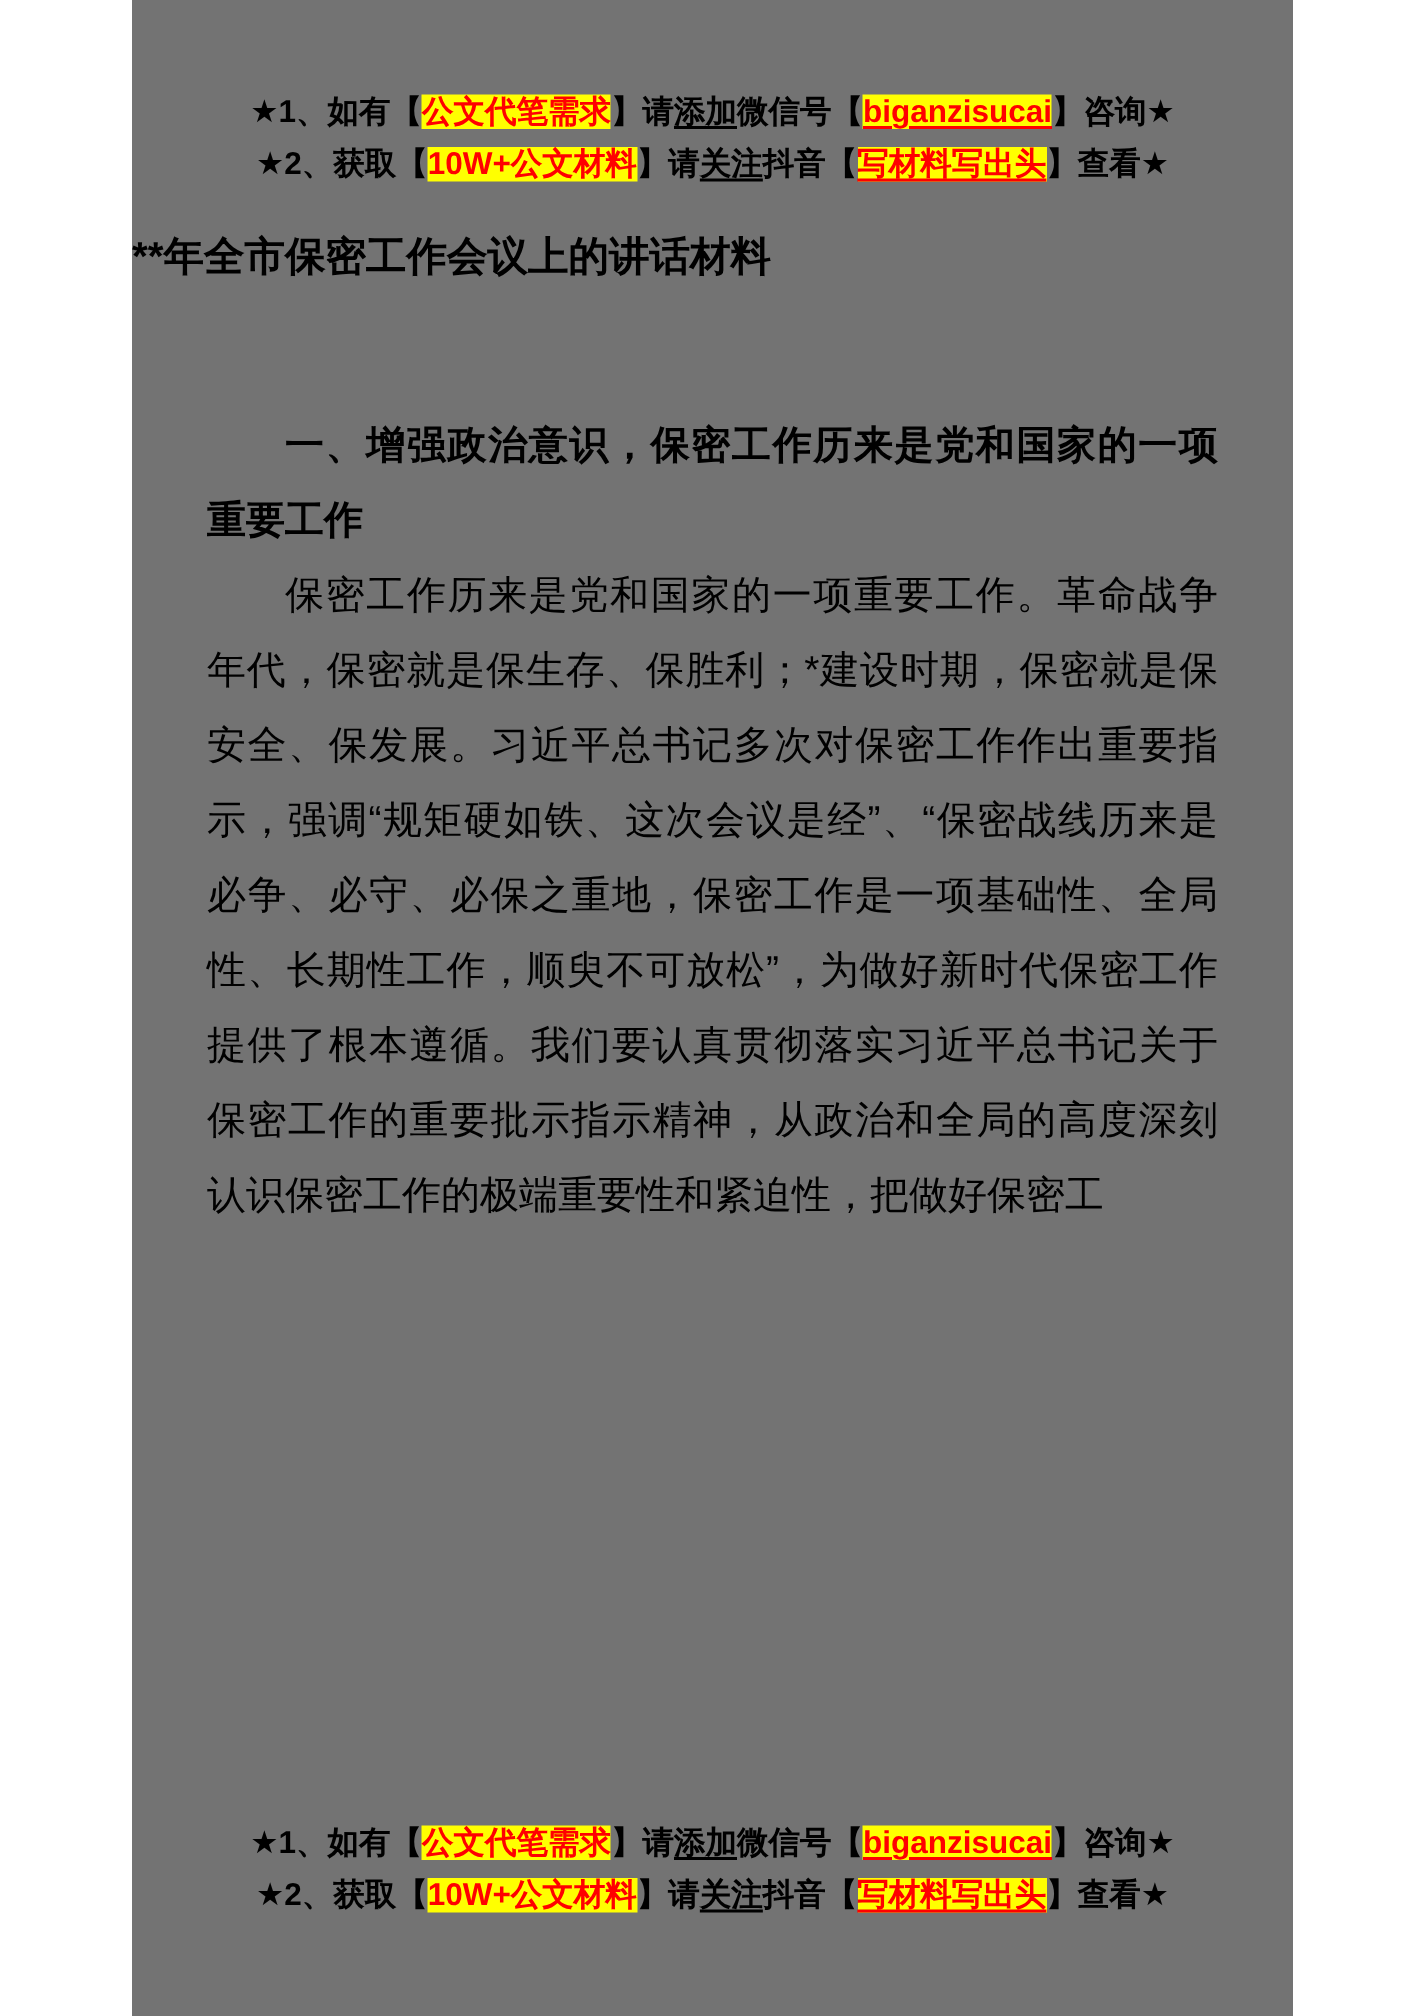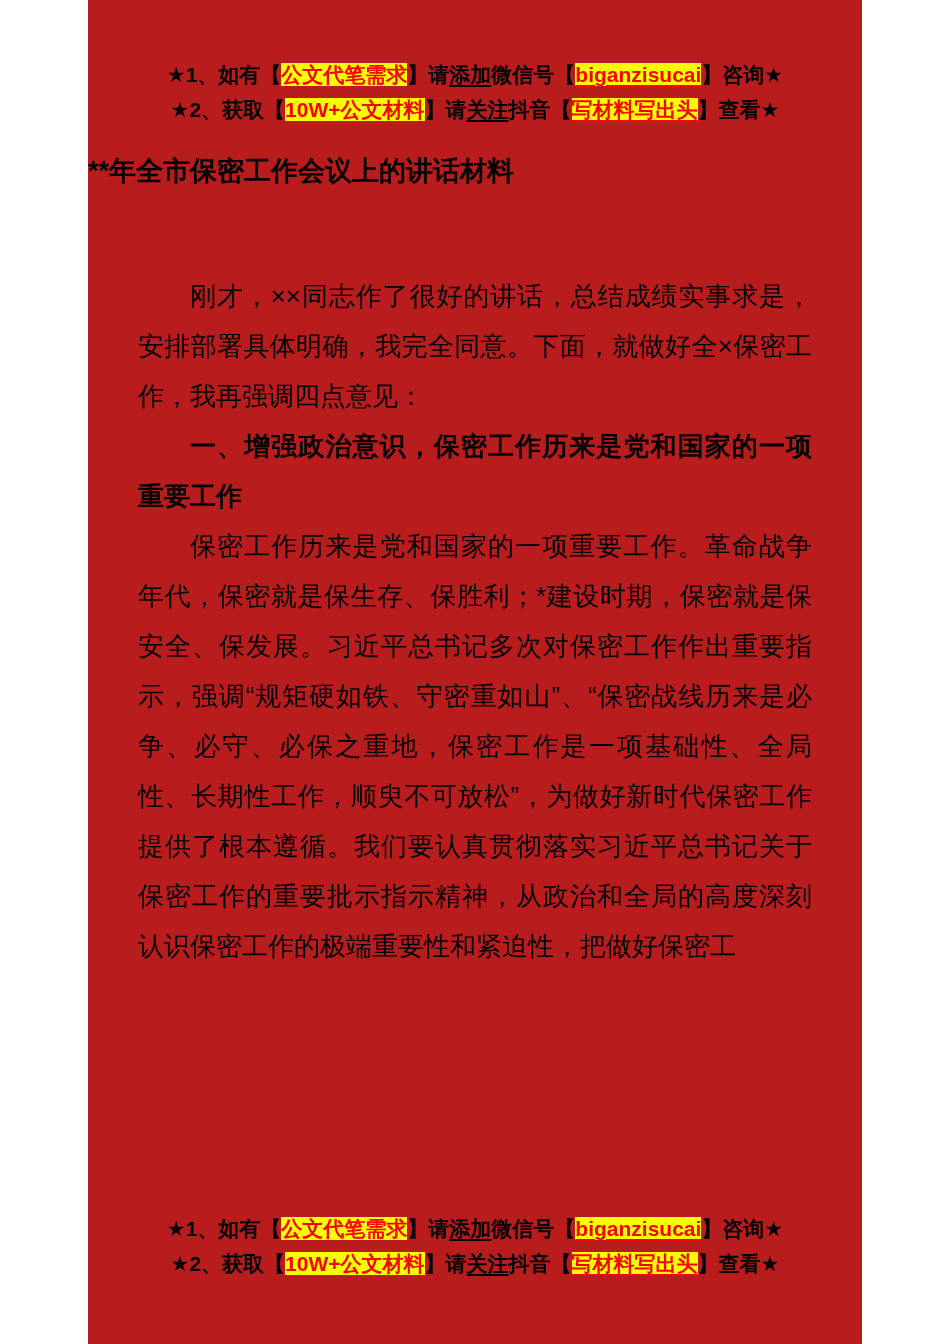--- a/index.html
+++ b/index.html
@@ -1,21 +1,21 @@
 <!DOCTYPE html>
 <html lang="zh"><head>
 <meta charset="utf-8">
 <style>
   html, body { margin: 0; padding: 0; background: #ffffff; }
   .page {
     position: relative;
     width: 774px;
     height: 1344px;
     margin: 0 auto;
-    background: #b91c1c;
+    background: #737373;
     color: #000000;
     font-family: "Liberation Sans", "DejaVu Sans", sans-serif;
     overflow: hidden;
   }
   
   .promo {
     text-align: center;
     font-weight: bold;
     font-size: 21px;
     line-height: 35px;
@@ -54,23 +54,22 @@
       <span>★1、如有【</span><span class="hl">公文代笔需求</span><span>】请</span><span class="u">添加</span><span>微信号【</span><span class="hl u">biganzisucai</span><span>】咨询★</span>
     </div>
     <div>
       <span>★2、获取【</span><span class="hl">10W+公文材料</span><span>】请</span><span class="u">关注</span><span>抖音【</span><span class="hl u">写材料写出头</span><span>】查看★</span>
     </div>
   </div>
 
   <div class="doc-title">**年全市保密工作会议上的讲话材料</div>
 
   <div class="doc-body">
-    <p class="para">刚才，××同志作了很好的讲话，总结成绩实事求是，安排部署具体明确，我完全同意。下面，就做好全×保密工作，我再强调四点意见：</p>
     <p class="para heading">一、增强政治意识，保密工作历来是党和国家的一项重要工作</p>
-    <p class="para">保密工作历来是党和国家的一项重要工作。革命战争年代，保密就是保生存、保胜利；*建设时期，保密就是保安全、保发展。习近平总书记多次对保密工作作出重要指示，强调“规矩硬如铁、守密重如山”、“保密战线历来是必争、必守、必保之重地，保密工作是一项基础性、全局性、长期性工作，顺臾不可放松”，为做好新时代保密工作提供了根本遵循。我们要认真贯彻落实习近平总书记关于保密工作的重要批示指示精神，从政治和全局的高度深刻认识保密工作的极端重要性和紧迫性，把做好保密工</p>
+    <p class="para">保密工作历来是党和国家的一项重要工作。革命战争年代，保密就是保生存、保胜利；*建设时期，保密就是保安全、保发展。习近平总书记多次对保密工作作出重要指示，强调“规矩硬如铁、这次会议是经”、“保密战线历来是必争、必守、必保之重地，保密工作是一项基础性、全局性、长期性工作，顺臾不可放松”，为做好新时代保密工作提供了根本遵循。我们要认真贯彻落实习近平总书记关于保密工作的重要批示指示精神，从政治和全局的高度深刻认识保密工作的极端重要性和紧迫性，把做好保密工</p>
   </div>
 
   <div class="promo promo-footer">
     <div>
       <span>★1、如有【</span><span class="hl">公文代笔需求</span><span>】请</span><span class="u">添加</span><span>微信号【</span><span class="hl u">biganzisucai</span><span>】咨询★</span>
     </div>
     <div>
       <span>★2、获取【</span><span class="hl">10W+公文材料</span><span>】请</span><span class="u">关注</span><span>抖音【</span><span class="hl u">写材料写出头</span><span>】查看★</span>
     </div>
   </div>

